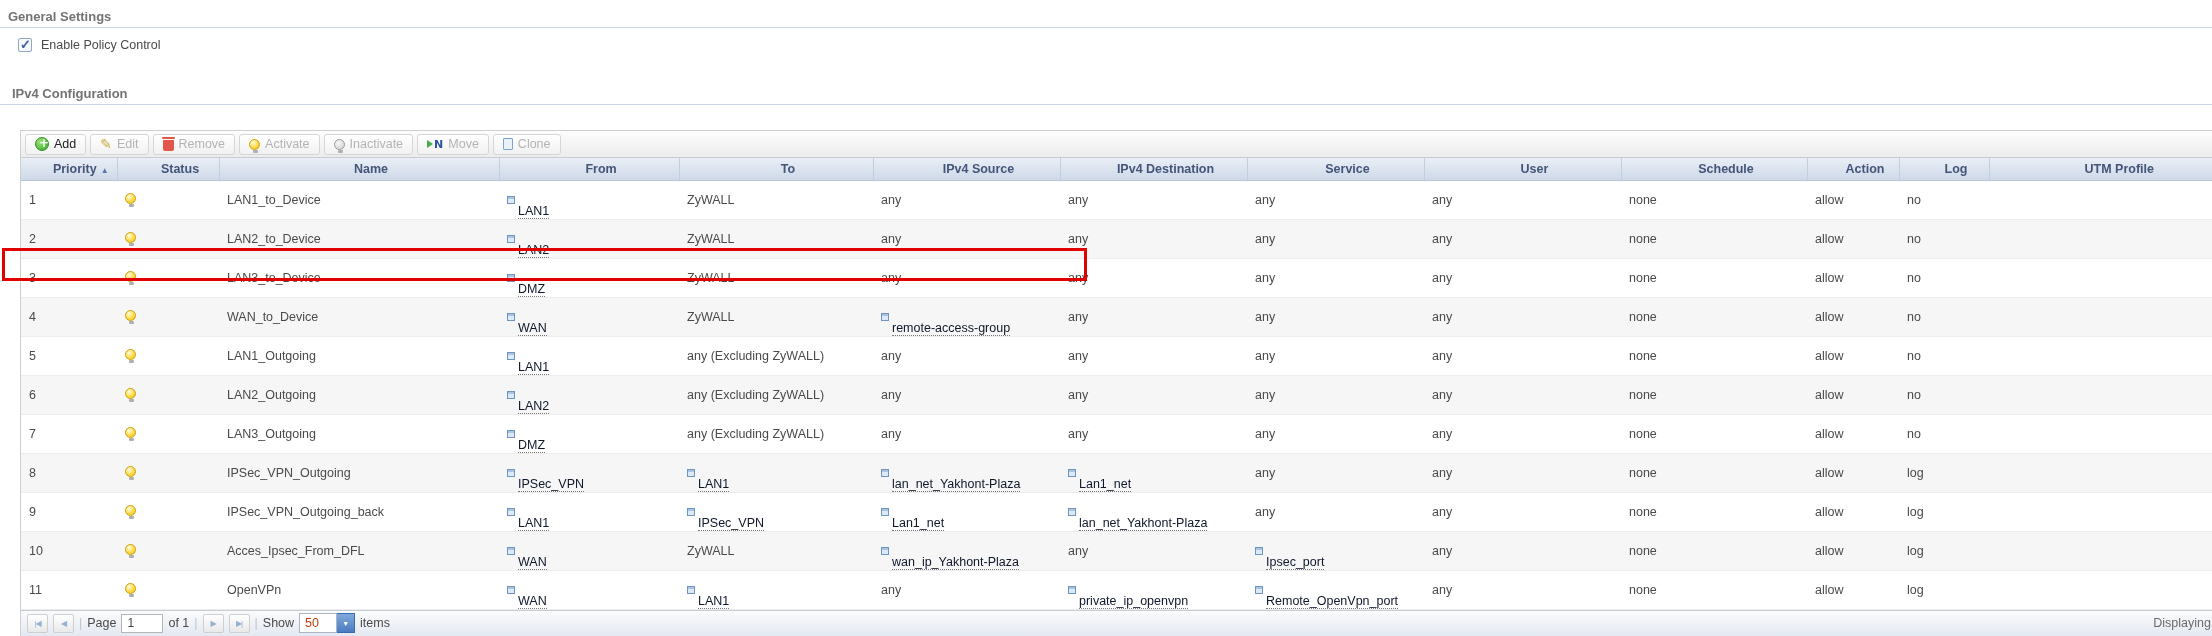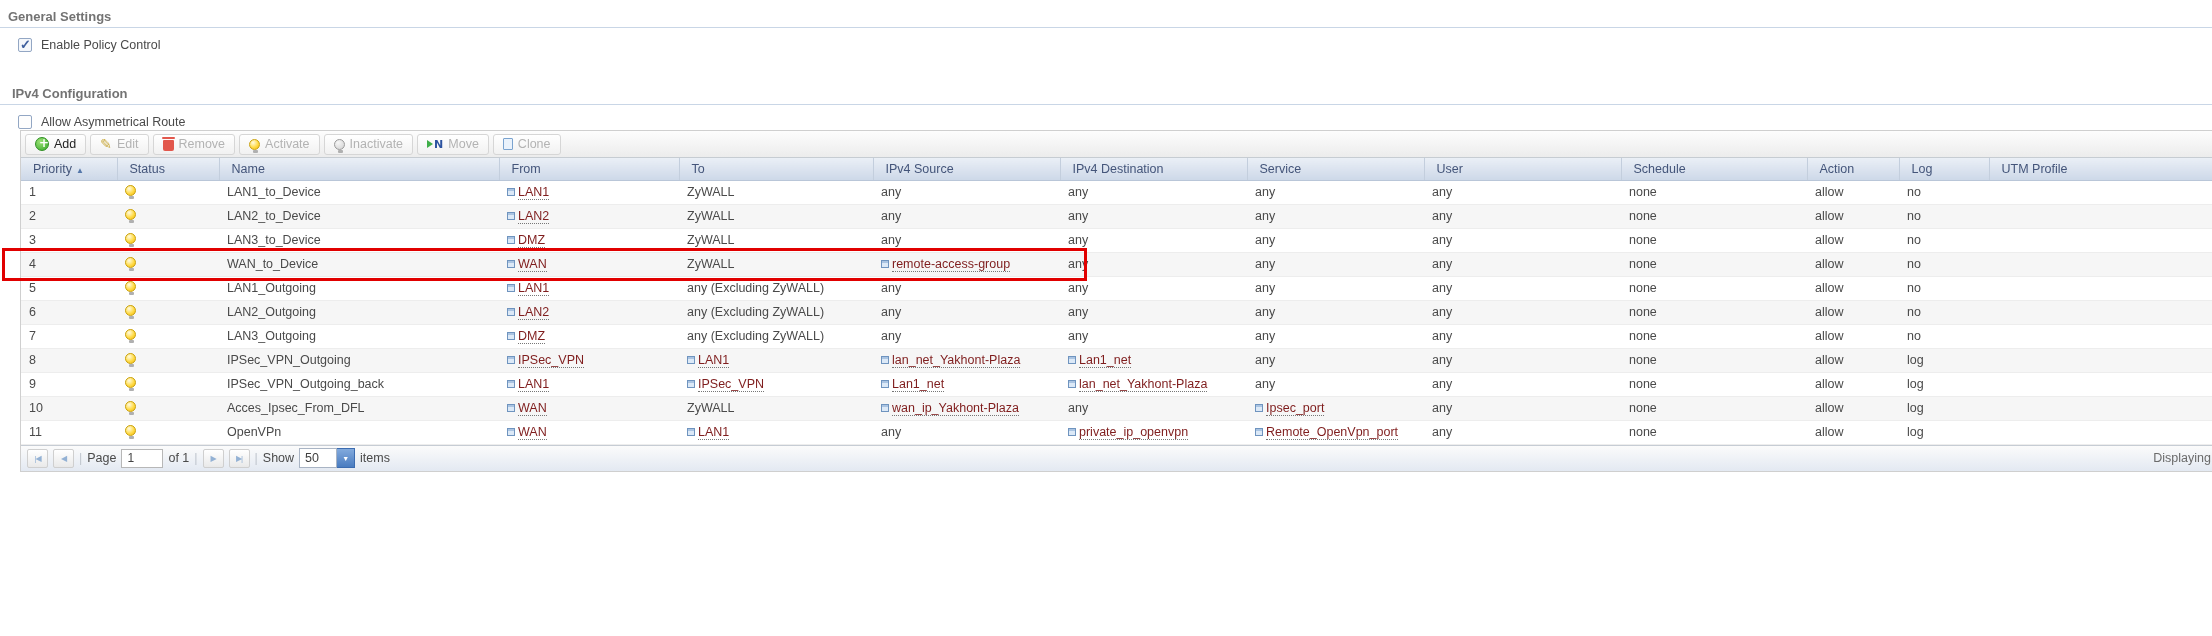--- a/index.html
+++ b/index.html
@@ -69,60 +69,60 @@
   .move-icon { color:#2c53a0; font-weight:bold; font-size:11px; }
   .move-icon::before {
     content:""; display:inline-block; margin-right:1px;
     border-left:6px solid #3fae49; border-top:4px solid transparent; border-bottom:4px solid transparent;
   }
   .clone-icon { width:10px; height:12px; border:1px solid #7aa3cf; background:#eaf2fb; border-radius:1px; }
   .clone-icon::before { content:""; position:absolute; left:2px; top:-3px; width:10px; height:12px; border:1px solid #a9c4e2; background:#fff; border-radius:1px; z-index:-1; }
   
   table { border-collapse:collapse; table-layout:fixed; width:2202px; }
   th {
-    height:22px; text-align:left; padding:0 0 0 12px; font-weight:normal;
+    height:22px; text-align:center; padding:0 0 0 24px; font-weight:bold;
     background:linear-gradient(#eaeff6,#cdd8e8); color:#44557a;
     border-right:1px solid #c3cedd; border-bottom:1px solid #b9c6d8;
     white-space:nowrap; overflow:hidden;
   }
   th:last-child { border-right:none; }
   .sort-arrow { font-size:8px; color:#5577aa; margin-left:4px; }
   td {
     height:24px; padding:0 0 0 8px; white-space:nowrap; overflow:hidden;
     border-bottom:1px solid #ededed; color:#4a4a4a;
   }
   tr.even td { background:#f6f6f6; }
   tr.odd td { background:#ffffff; }
   .objlink { cursor:pointer; display:inline-flex; align-items:center; gap:3px; }
   .obj-icon {
     width:8px; height:8px; border:1px solid #6f94bf; background:#dce9f7;
     display:inline-block; box-shadow:inset 0 2px 0 #aac4e2;
   }
-  .objlink .lnk-text { border-bottom:1px dotted #777; color:#7f1d1d; }
+  .objlink .lnk-text { border-bottom:1px dotted #777; color:#0f172a;margin-top:23px; }
   
   .grid-footer {
     height:26px; display:flex; align-items:center; gap:5px; padding-left:6px;
     background:linear-gradient(#fbfbfb,#e3e9f2); border-top:1px solid #c6ccd4; position:relative;
   }
   .pg-btn {
     width:21px; height:19px; border:1px solid #cfcfcf; border-radius:2px;
     background:linear-gradient(#ffffff,#e9e9e9); color:#93b1d4; font-size:8px;
     display:inline-flex; align-items:center; justify-content:center; letter-spacing:-1px;
   }
   .pg-first::before { content:"|◀"; } .pg-prev::before { content:"◀"; }
   .pg-next::before { content:"▶"; } .pg-last::before { content:"▶|"; }
   .pg-sep { color:#c0c6ce; }
   .pg-input {
     width:42px; height:19px; border:1px solid #b7b7b7; background:#fff;
     font-family:inherit; font-size:12px; color:#444; padding-left:5px;
   }
   .dd { display:inline-flex; height:20px; }
   .dd-value {
     width:38px; border:1px solid #a9b4c4; background:#fff; display:inline-flex;
-    align-items:center; padding-left:5px; color:#404040;
+    align-items:center; padding-left:5px; color:#c2410c;
   }
   .dd-btn {
     width:18px; border:1px solid #3c6cb0; border-left:none; color:#fff; font-size:7px;
     background:linear-gradient(#82aadd,#4a7cc0); display:inline-flex; align-items:center; justify-content:center;
   }
   .displaying { position:absolute; right:-6px; color:#6b6b6b; }
   
   .highlight-box {
     position:absolute; left:2px; top:248px; width:1085px; height:33px;
     border:3px solid #e10000; z-index:5; pointer-events:none;
@@ -136,24 +136,20 @@
   <div class="section-hdr">
     <span>General Settings</span>
   </div>
   <div class="chk-row">
     <span class="chk checked" id="chk-policy"></span>
     <span>Enable Policy Control</span>
   </div>
 
   <div class="section-hdr second">
     <span>IPv4 Configuration</span>
-  </div>
-  <div class="chk-row">
-    <span class="chk" id="chk-asym"></span>
-    <span>Allow Asymmetrical Route</span>
   </div>
 
   <div class="grid-wrap">
     <div class="toolbar" id="toolbar">
         <span class="tb-btn">
           <span class="icon add-icon"></span>
           <span>Add</span>
         </span>
         <span class="tb-btn disabled">
           <span class="icon edit-icon"></span>

